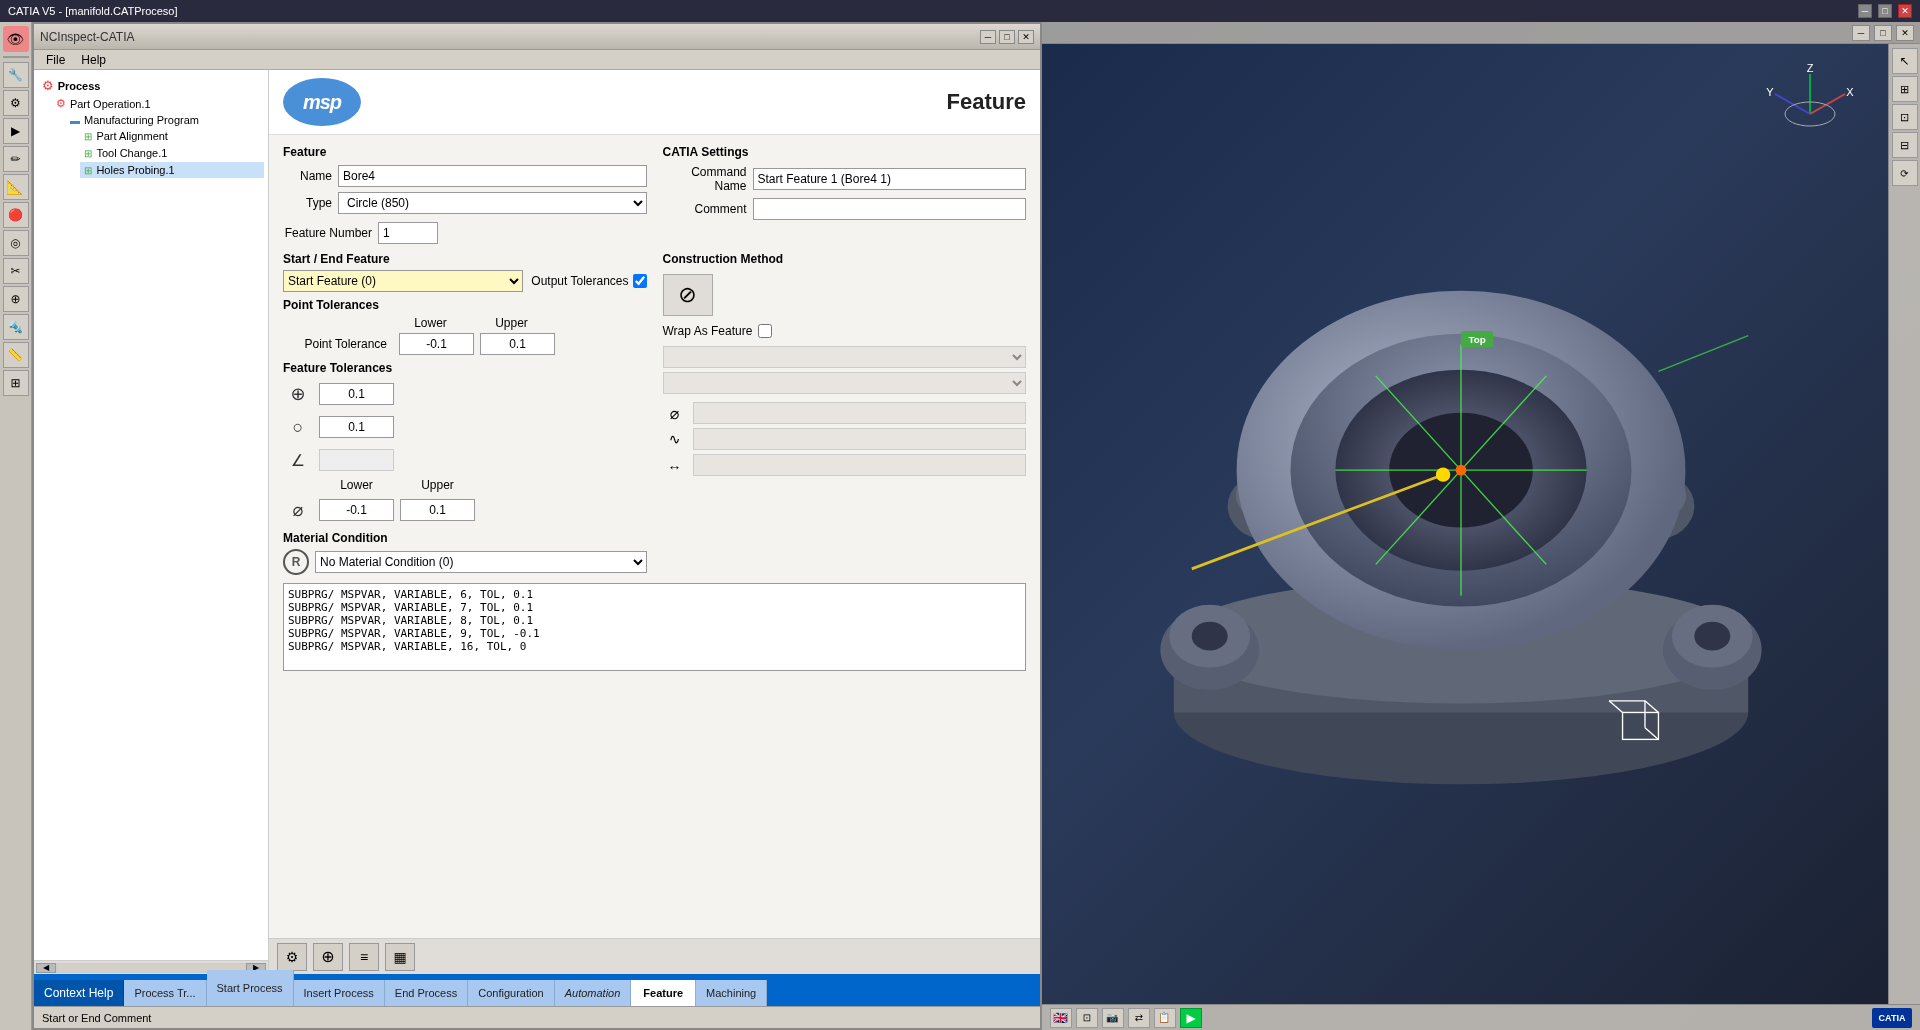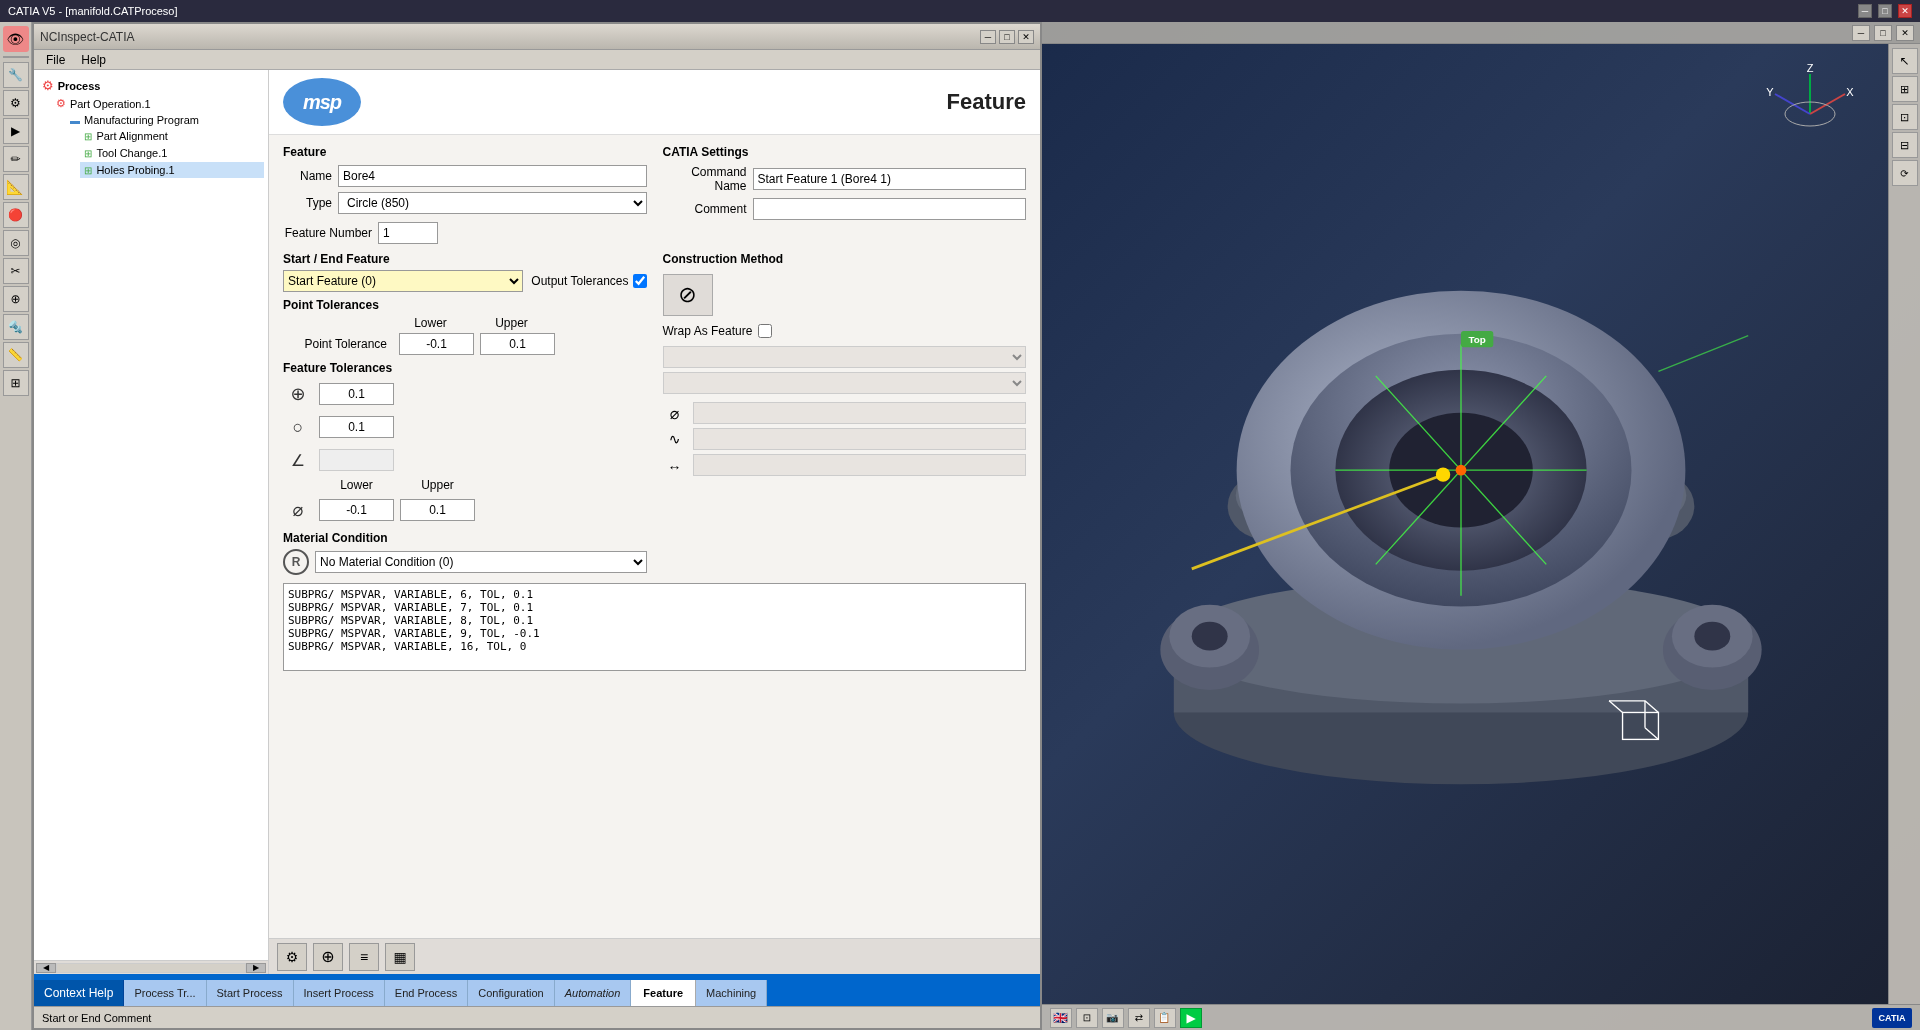--- a/index.html
+++ b/index.html
@@ -267,21 +267,21 @@
         </div>
       </div>
 
       <div style="height:32px; background:#0066cc; display:flex; align-items:flex-end; padding:0;">
         <div style="height:26px; padding:0 10px; display:flex; align-items:center; font-size:12px; cursor:pointer; background:#0055aa; color:white; border-right:1px solid #004499;">
           <span>Context Help</span>
         </div>
         <div style="height:26px; padding:0 10px; display:flex; align-items:center; font-size:11px; cursor:pointer; background:#a8c8f0; color:#222; border-right:1px solid #88aacc;">
           <span>Process Tr...</span>
         </div>
-        <div style="height:26px; padding:0 10px; display:flex; align-items:center; font-size:11px; cursor:pointer; background:#a8c8f0; color:#222; border-right:1px solid #88aacc;">
+        <div style="height:36px; padding:0 10px; display:flex; align-items:center; font-size:11px; cursor:pointer; background:#a8c8f0; color:#222; border-right:1px solid #88aacc;">
           <span>Start Process</span>
         </div>
         <div style="height:26px; padding:0 10px; display:flex; align-items:center; font-size:11px; cursor:pointer; background:#a8c8f0; color:#222; border-right:1px solid #88aacc;">
           <span>Insert Process</span>
         </div>
         <div style="height:26px; padding:0 10px; display:flex; align-items:center; font-size:11px; cursor:pointer; background:#a8c8f0; color:#222; border-right:1px solid #88aacc;">
           <span>End Process</span>
         </div>
         <div style="height:26px; padding:0 10px; display:flex; align-items:center; font-size:11px; cursor:pointer; background:#a8c8f0; color:#222; border-right:1px solid #88aacc;">
           <span>Configuration</span>

